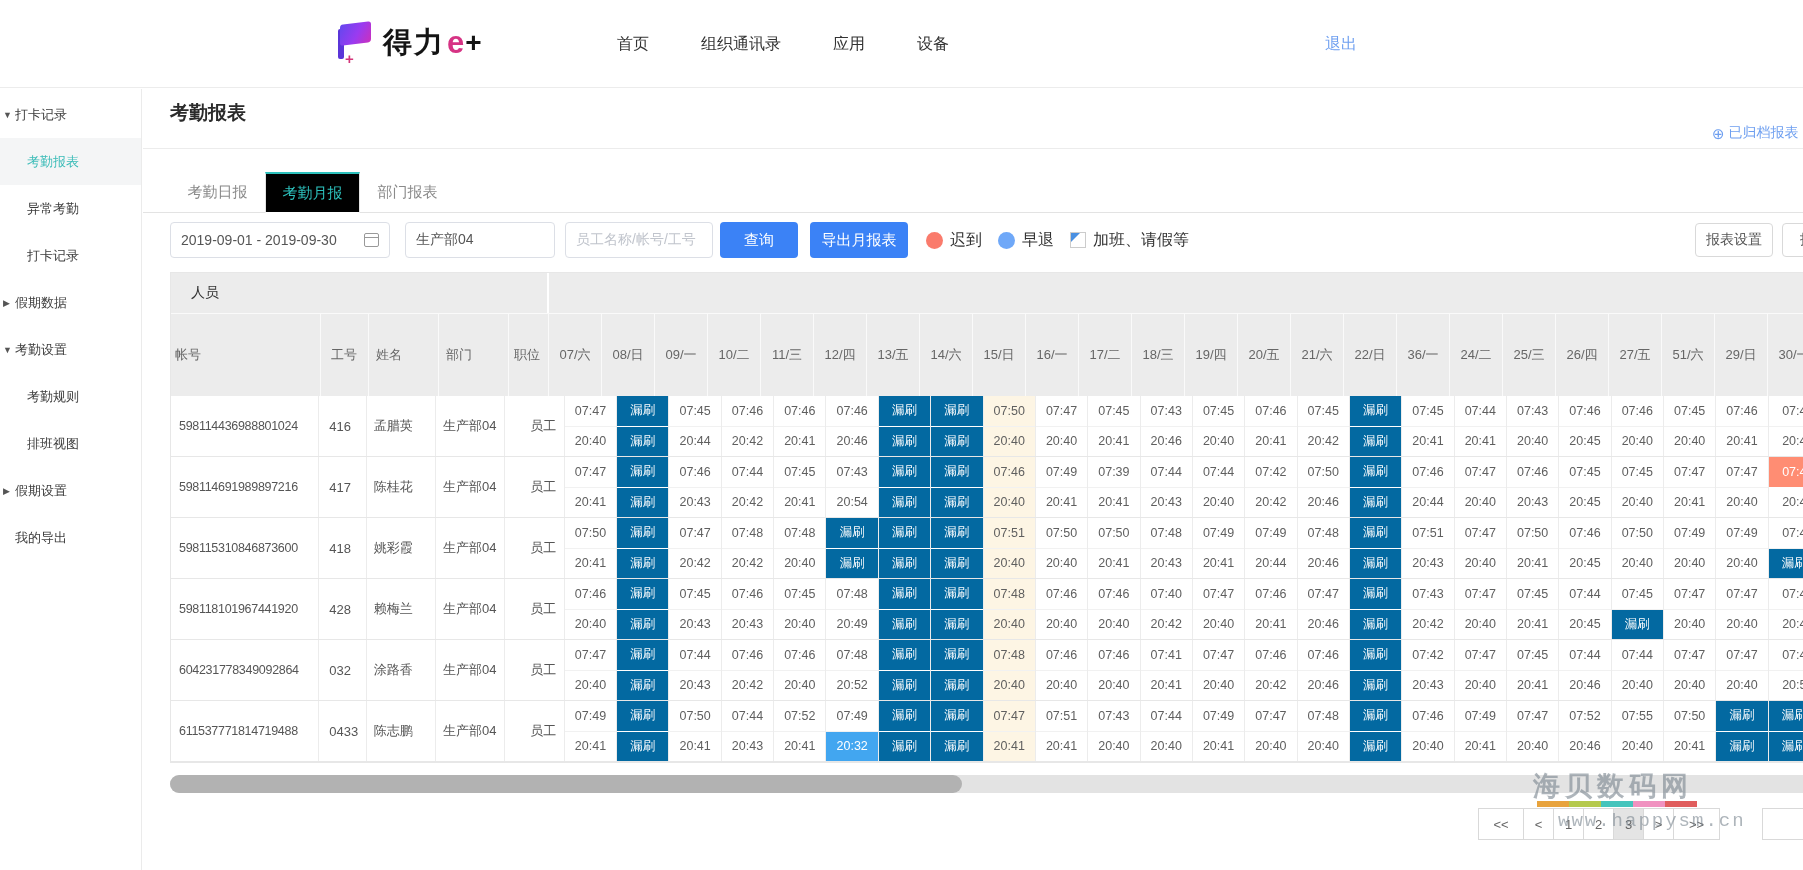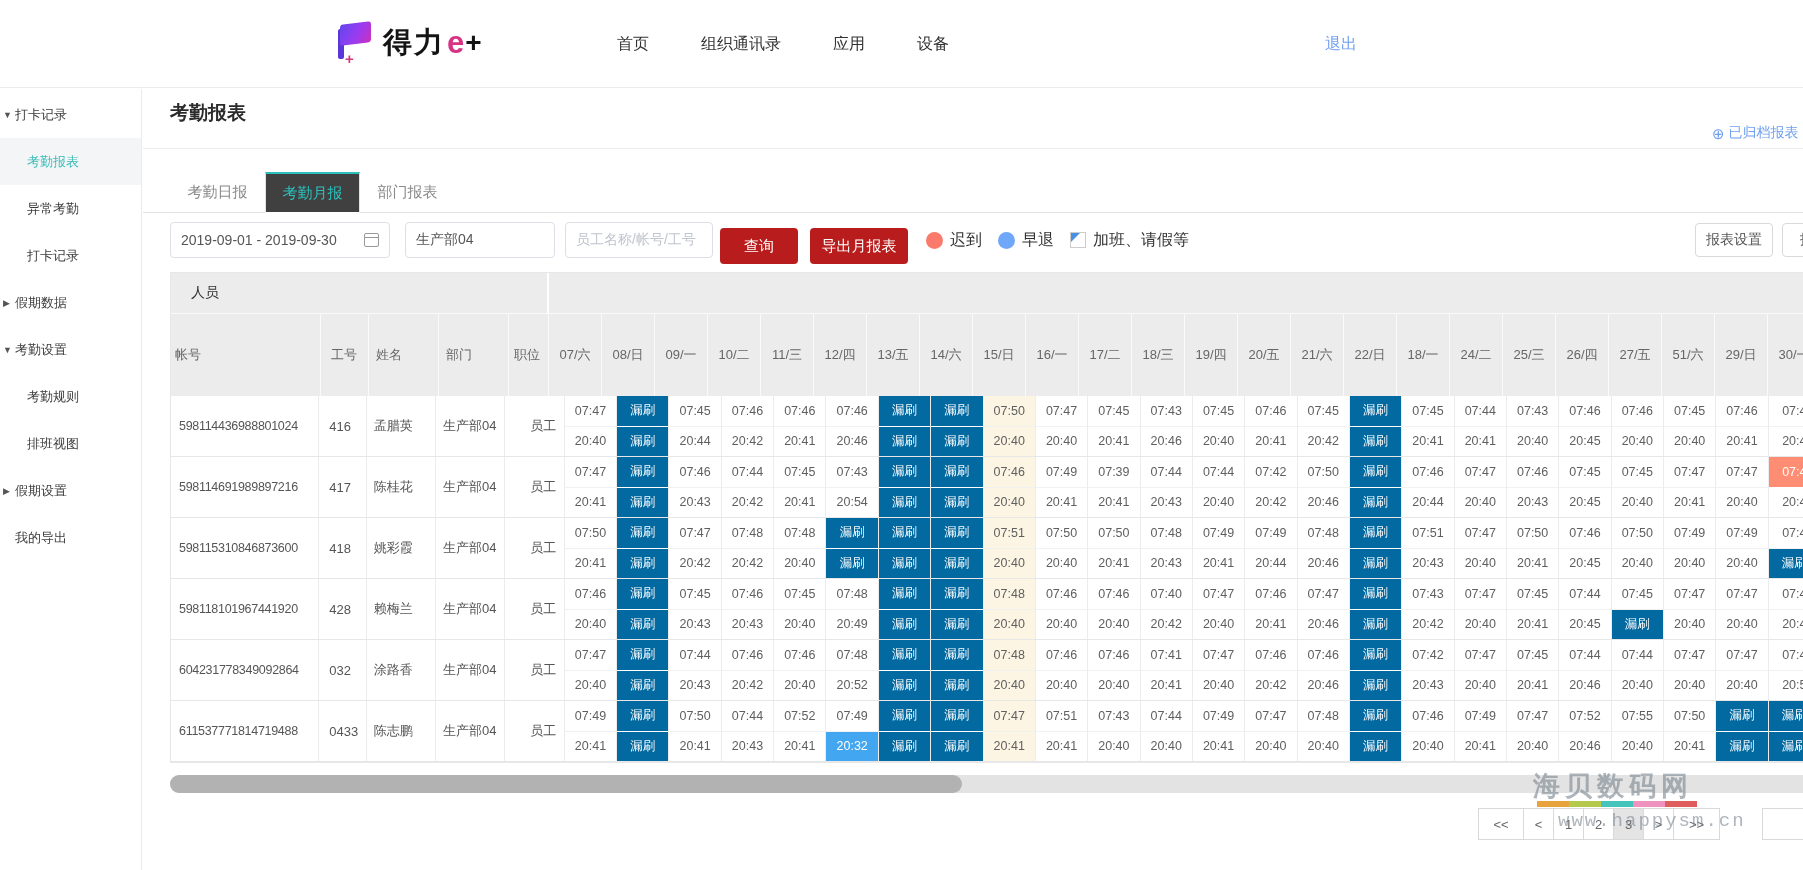--- a/index.html
+++ b/index.html
@@ -34,31 +34,31 @@
   
   .page-title{position:absolute;left:170px;top:100px;font-size:19px;font-weight:bold;color:#2b2b2b;}
   .archived{position:absolute;left:1712px;top:124px;display:flex;align-items:center;gap:4px;color:#6e9ff0;font-size:14px;cursor:pointer;white-space:nowrap;z-index:2;}
   .archived .ic{font-size:15px;line-height:1;}
   .title-divider{position:absolute;top:148px;left:143px;width:1660px;height:1px;background:#ececec;}
 
   
   .tabline{position:absolute;top:212px;left:143px;width:1660px;height:1px;background:#e3e3e3;}
   .tabs{position:absolute;left:170px;top:172px;display:flex;height:41px;z-index:2;}
   .tab{width:95px;display:flex;align-items:center;justify-content:center;font-size:15px;color:#8a8a8a;cursor:pointer;background:transparent;}
-  .tab.active{background:#404040;border:1px solid #e3e3e3;border-top:2px solid #2cc0bc;border-bottom:1px solid #fff;color:#2cc0bc;}
+  .tab.active{background:#000000;border:1px solid #e3e3e3;border-top:2px solid #2cc0bc;border-bottom:1px solid #fff;color:#2cc0bc;}
 
   
   .finput{position:absolute;top:222px;height:36px;border:1px solid #dcdfe6;border-radius:4px;background:#fff;
           display:flex;align-items:center;padding:0 10px;font-size:14px;color:#555;}
   .f-date{left:170px;width:220px;justify-content:space-between;}
   .f-dept{left:405px;width:150px;}
   .f-search{left:565px;width:148px;color:#c0c4cc;}
   .cal-icon{width:15px;height:14px;border:1px solid #999;border-radius:2px;position:relative;flex:none;}
   .cal-icon::before{content:'';position:absolute;left:0;top:3px;width:100%;height:1px;background:#999;}
-  .btn-teal{position:absolute;top:228px;height:36px;background:#b91c1c;color:#fff;border:none;border-radius:4px;
+  .btn-teal{position:absolute;top:222px;height:36px;background:#3b82f6;color:#fff;border:none;border-radius:4px;
             font-size:15px;display:flex;align-items:center;justify-content:center;cursor:pointer;font-family:inherit;}
   .b-query{left:720px;width:78px;}
   .b-export{left:810px;width:98px;}
   .legend{position:absolute;left:926px;top:222px;height:36px;display:flex;align-items:center;gap:16px;z-index:2;}
   .lg-item{display:flex;align-items:center;gap:7px;}
   .lg-dot{width:17px;height:17px;border-radius:50%;}
   .lg-corner{width:16px;height:16px;background:#fff;border:1px solid #ccc;position:relative;}
   .lg-corner .tri{position:absolute;left:0;top:0;width:0;height:0;border-top:9px solid #4a90e2;border-right:9px solid transparent;}
   .lg-label{font-size:16px;color:#333;white-space:nowrap;}
   .btn-plain{position:absolute;top:223px;height:34px;background:#fff;border:1px solid #d9d9d9;border-radius:4px;
@@ -240,21 +240,21 @@
         <div class="hc dh">13/五</div>
         <div class="hc dh">14/六</div>
         <div class="hc dh">15/日</div>
         <div class="hc dh">16/一</div>
         <div class="hc dh">17/二</div>
         <div class="hc dh">18/三</div>
         <div class="hc dh">19/四</div>
         <div class="hc dh">20/五</div>
         <div class="hc dh">21/六</div>
         <div class="hc dh">22/日</div>
-        <div class="hc dh">18/一</div>
+        <div class="hc dh">36/一</div>
         <div class="hc dh">24/二</div>
         <div class="hc dh">25/三</div>
         <div class="hc dh">26/四</div>
         <div class="hc dh">27/五</div>
         <div class="hc dh">51/六</div>
         <div class="hc dh">29/日</div>
         <div class="hc dh">30/一</div>
       </div>
     <div id="tbody">
         <div class="tr">

